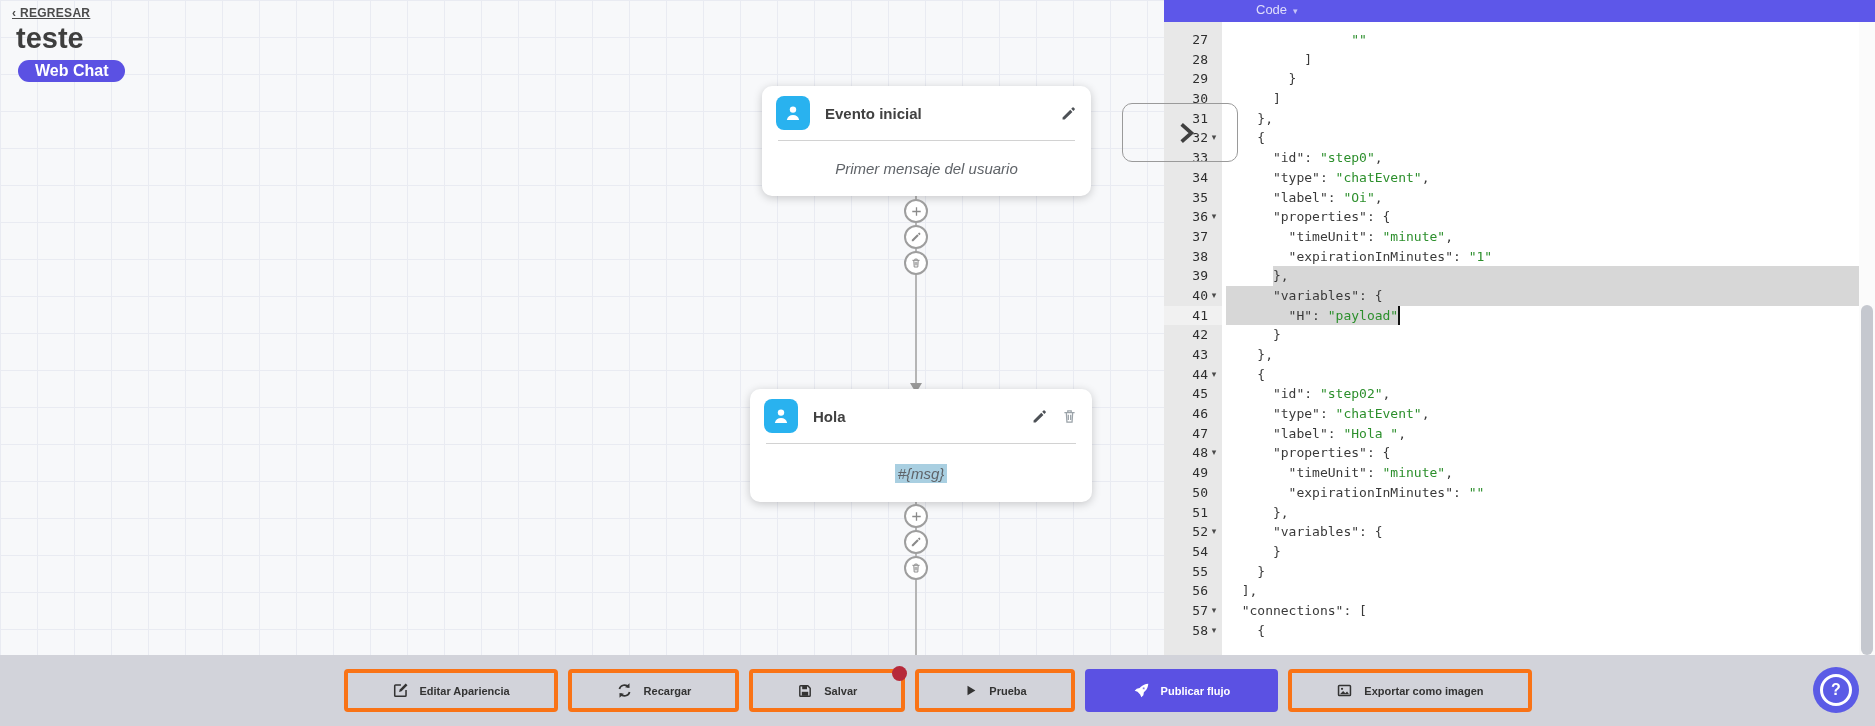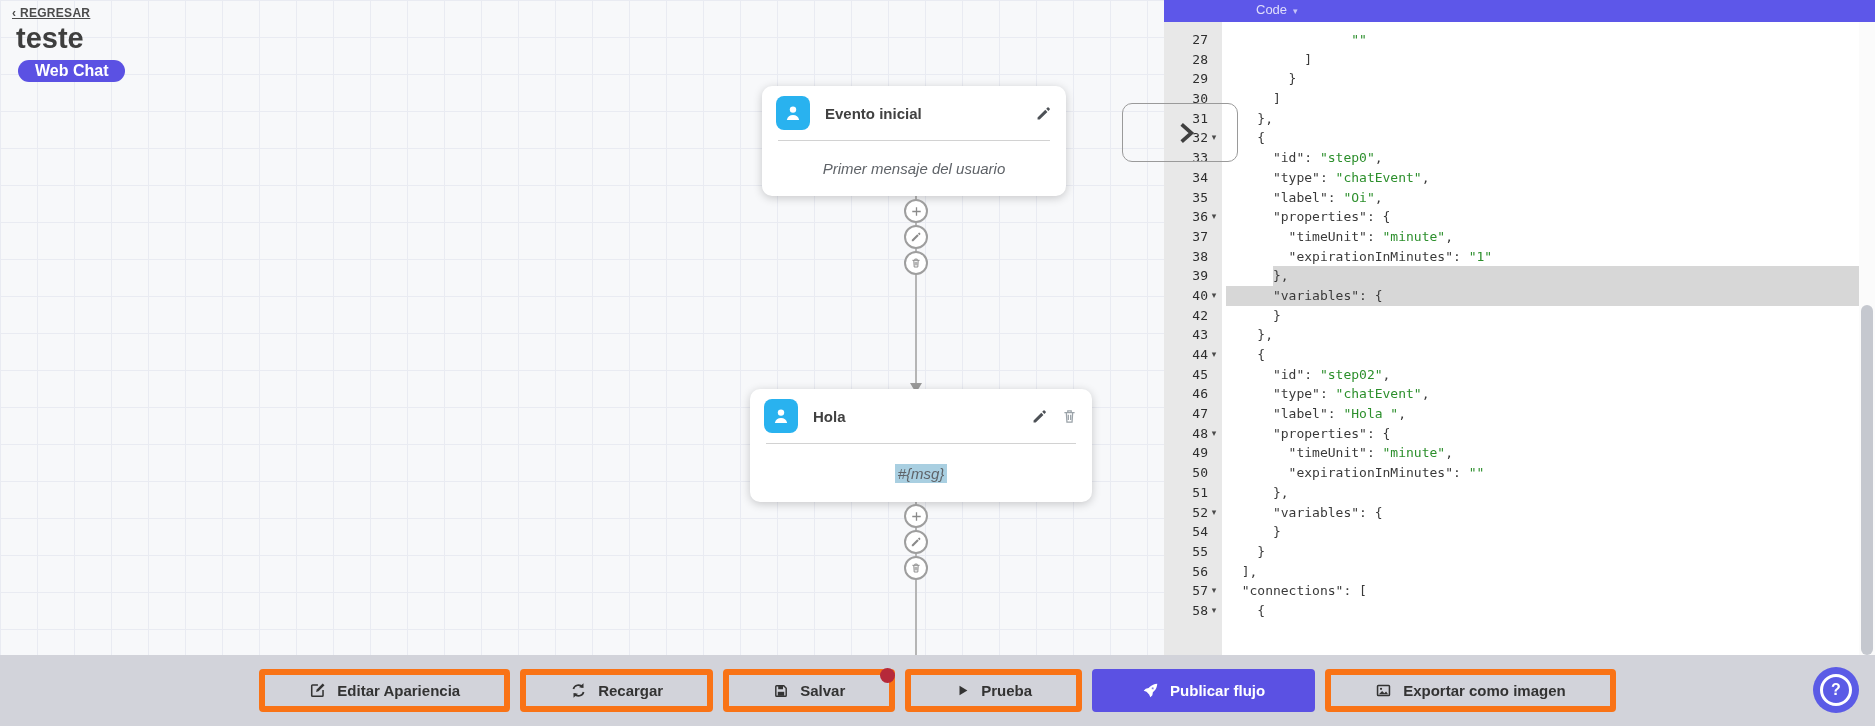--- a/index.html
+++ b/index.html
@@ -20,21 +20,21 @@
   
   .connector{position:absolute;width:2px;background:#b5b5b5;}
   .c1{left:915px;top:196px;height:188px;}
   .c2{left:915px;top:502px;height:153px;}
   .arrowhead{position:absolute;left:-5px;bottom:-9px;width:0;height:0;
     border-left:6px solid transparent;border-right:6px solid transparent;border-top:10px solid #9a9a9a;}
 
   
   .node{position:absolute;background:#fff;border-radius:10px;box-shadow:0 2px 10px rgba(0,0,0,.20);
     display:flex;flex-direction:column;cursor:move;}
-  .node1{left:762px;top:86px;width:304px;height:110px;}
+  .node1{left:762px;top:86px;width:329px;height:110px;}
   .node2{left:750px;top:389px;width:342px;height:113px;}
   .nhead{display:flex;align-items:center;padding:10px 14px;}
   .nicon{width:34px;height:34px;border-radius:8px;background:#29b2ef;display:flex;align-items:center;justify-content:center;flex:none;}
   .ntitle{flex:1;margin-left:15px;font-size:15px;font-weight:700;color:#414141;}
   .nact{color:#4d5156;cursor:pointer;display:flex;align-items:center;margin-left:13px;}
   .nact.trash{color:#9aa2a8;}
   .ndiv{height:1px;background:#d2d2d2;margin:0 16px;}
   .nbody{flex:1;display:flex;align-items:center;justify-content:center;
     font-style:italic;font-size:15px;color:#5f6368;}
   .hl{background:#a9cfe1;padding:1px 3px;}
@@ -72,23 +72,23 @@
 
   
   .collapse-handle{position:absolute;left:1122px;top:103px;width:116px;height:59px;
     border:1.5px solid #9a9a9a;border-radius:10px;background:transparent;box-sizing:border-box;
     cursor:pointer;z-index:30;}
   .collapse-handle .chev{position:absolute;left:50px;top:15px;color:#3f3f3f;}
 
   
   .toolbar{position:absolute;left:0;right:0;bottom:0;height:71px;background:#d2d3da;
     display:flex;align-items:center;justify-content:center;gap:10px;z-index:20;}
-  .tbtn{position:relative;height:43px;border:6px solid #f97316;border-radius:4px;background:transparent;
+  .tbtn{position:relative;height:43px;border:4px solid #f97316;border-radius:4px;background:transparent;
     display:flex;align-items:center;gap:11px;padding:0 44px;font-family:"Liberation Sans",sans-serif;
-    font-size:15px;font-weight:600;color:#333;cursor:pointer;}
+    font-size:11px;font-weight:600;color:#333;cursor:pointer;}
   .tbtn.primary{background:#5b51e3;border-color:#5b51e3;color:#fff;}
   .bicon{display:flex;align-items:center;}
   .reddot{position:absolute;top:-7px;right:-6px;width:15px;height:15px;border-radius:50%;background:#b6293a;}
 
   
   .help{position:absolute;left:1813px;top:667px;width:46px;height:46px;border-radius:50%;
     background:#5b5be6;border:none;display:flex;align-items:center;justify-content:center;cursor:pointer;z-index:40;}
   .hring{width:26px;height:26px;border:3px solid #fff;border-radius:50%;color:#fff;font-weight:700;
     font-size:16px;display:flex;align-items:center;justify-content:center;font-family:"Liberation Sans",sans-serif;}
 </style>
@@ -206,20 +206,21 @@
           <div class="cl"><div class="gut"><span class="num">31</span><span class="foldslot"></span></div><div class="codecell"><span class="p">    },</span></div></div>
           <div class="cl"><div class="gut"><span class="num">32</span><span class="foldslot">▾</span></div><div class="codecell"><span class="p">    {</span></div></div>
           <div class="cl"><div class="gut"><span class="num">33</span><span class="foldslot"></span></div><div class="codecell"><span class="p">      "id": </span><span class="s">"step0"</span><span class="p">,</span></div></div>
           <div class="cl"><div class="gut"><span class="num">34</span><span class="foldslot"></span></div><div class="codecell"><span class="p">      "type": </span><span class="s">"chatEvent"</span><span class="p">,</span></div></div>
           <div class="cl"><div class="gut"><span class="num">35</span><span class="foldslot"></span></div><div class="codecell"><span class="p">      "label": </span><span class="s">"Oi"</span><span class="p">,</span></div></div>
           <div class="cl"><div class="gut"><span class="num">36</span><span class="foldslot">▾</span></div><div class="codecell"><span class="p">      "properties": {</span></div></div>
           <div class="cl"><div class="gut"><span class="num">37</span><span class="foldslot"></span></div><div class="codecell"><span class="p">        "timeUnit": </span><span class="s">"minute"</span><span class="p">,</span></div></div>
           <div class="cl"><div class="gut"><span class="num">38</span><span class="foldslot"></span></div><div class="codecell"><span class="p">        "expirationInMinutes": </span><span class="s">"1"</span></div></div>
           <div class="cl"><div class="gut"><span class="num">39</span><span class="foldslot"></span></div><div class="codecell"><span class="p">      </span><span class="selwrap"><span class="p">},</span></span><span class="selfill"></span></div></div>
           <div class="cl"><div class="gut"><span class="num">40</span><span class="foldslot">▾</span></div><div class="codecell"><span class="selwrap"><span class="p">      "variables": {</span></span><span class="selfill"></span></div></div>
+          <div class="cl"><div class="gut active"><span class="num">41</span><span class="foldslot"></span></div><div class="codecell"><span class="selwrap cursor"><span class="p">        "H": </span><span class="s">"payload"</span></span></div></div>
           <div class="cl"><div class="gut"><span class="num">42</span><span class="foldslot"></span></div><div class="codecell"><span class="p">      }</span></div></div>
           <div class="cl"><div class="gut"><span class="num">43</span><span class="foldslot"></span></div><div class="codecell"><span class="p">    },</span></div></div>
           <div class="cl"><div class="gut"><span class="num">44</span><span class="foldslot">▾</span></div><div class="codecell"><span class="p">    {</span></div></div>
           <div class="cl"><div class="gut"><span class="num">45</span><span class="foldslot"></span></div><div class="codecell"><span class="p">      "id": </span><span class="s">"step02"</span><span class="p">,</span></div></div>
           <div class="cl"><div class="gut"><span class="num">46</span><span class="foldslot"></span></div><div class="codecell"><span class="p">      "type": </span><span class="s">"chatEvent"</span><span class="p">,</span></div></div>
           <div class="cl"><div class="gut"><span class="num">47</span><span class="foldslot"></span></div><div class="codecell"><span class="p">      "label": </span><span class="s">"Hola "</span><span class="p">,</span></div></div>
           <div class="cl"><div class="gut"><span class="num">48</span><span class="foldslot">▾</span></div><div class="codecell"><span class="p">      "properties": {</span></div></div>
           <div class="cl"><div class="gut"><span class="num">49</span><span class="foldslot"></span></div><div class="codecell"><span class="p">        "timeUnit": </span><span class="s">"minute"</span><span class="p">,</span></div></div>
           <div class="cl"><div class="gut"><span class="num">50</span><span class="foldslot"></span></div><div class="codecell"><span class="p">        "expirationInMinutes": </span><span class="s">""</span></div></div>
           <div class="cl"><div class="gut"><span class="num">51</span><span class="foldslot"></span></div><div class="codecell"><span class="p">      },</span></div></div>

